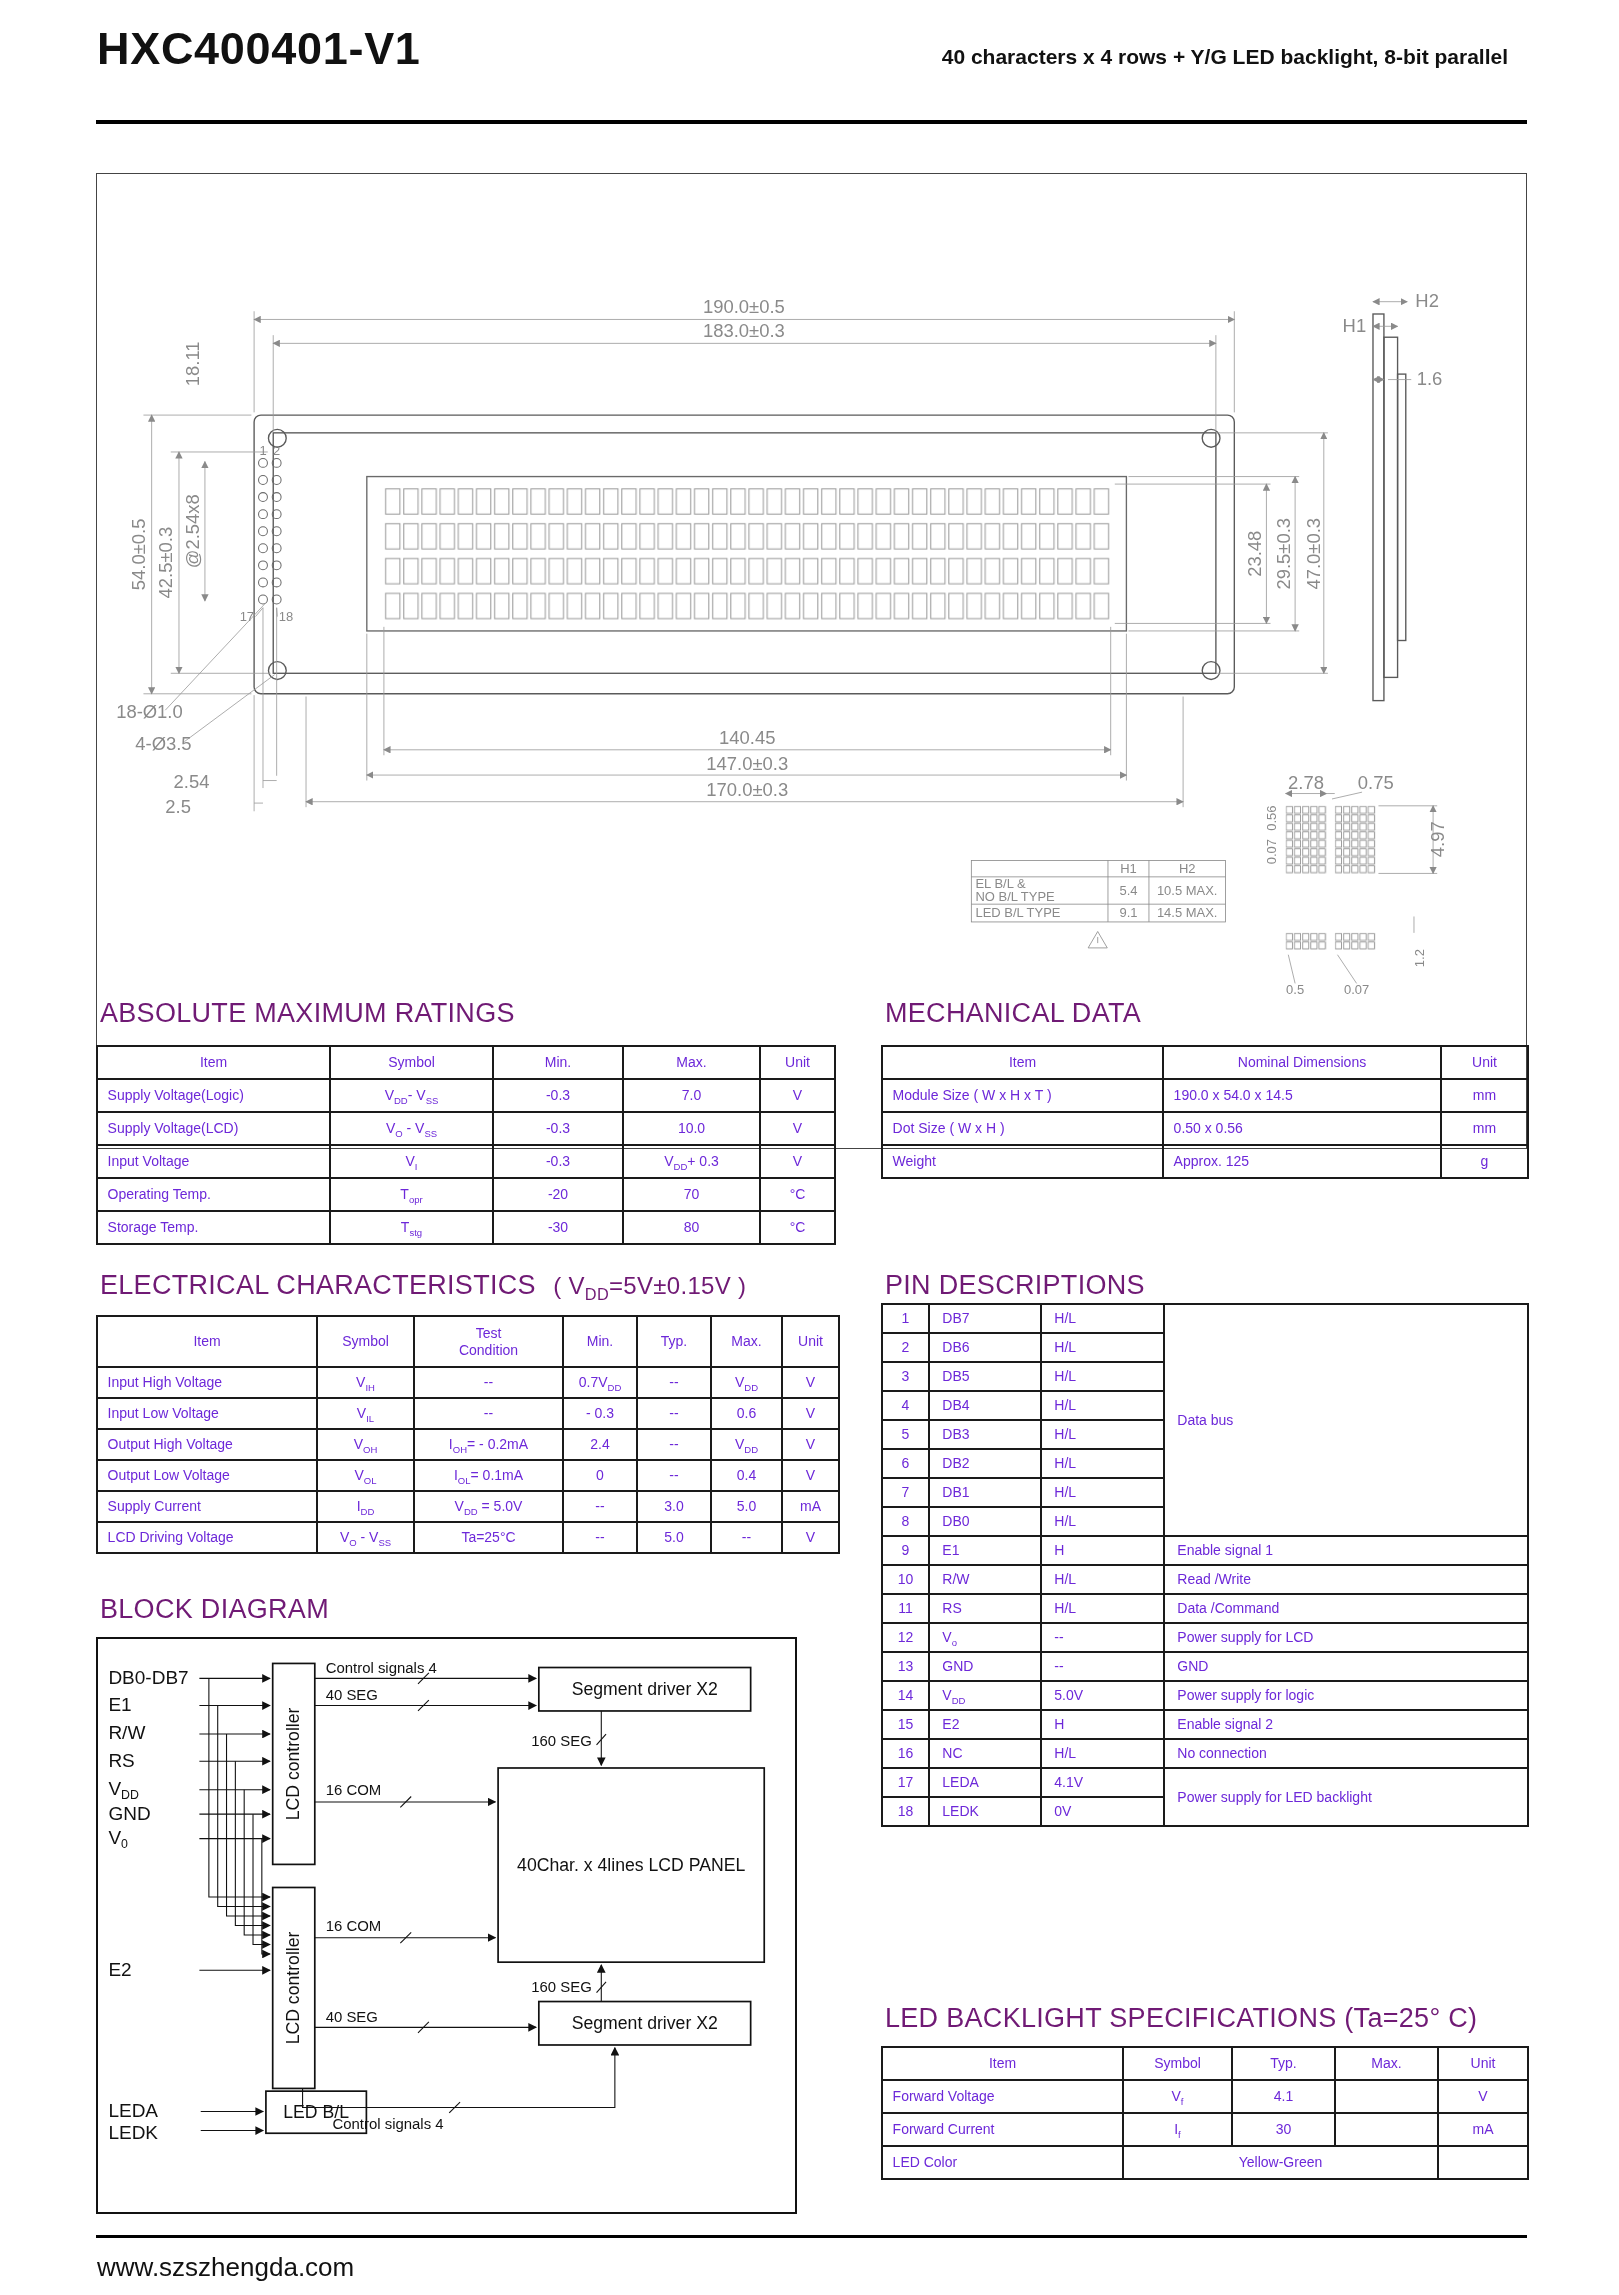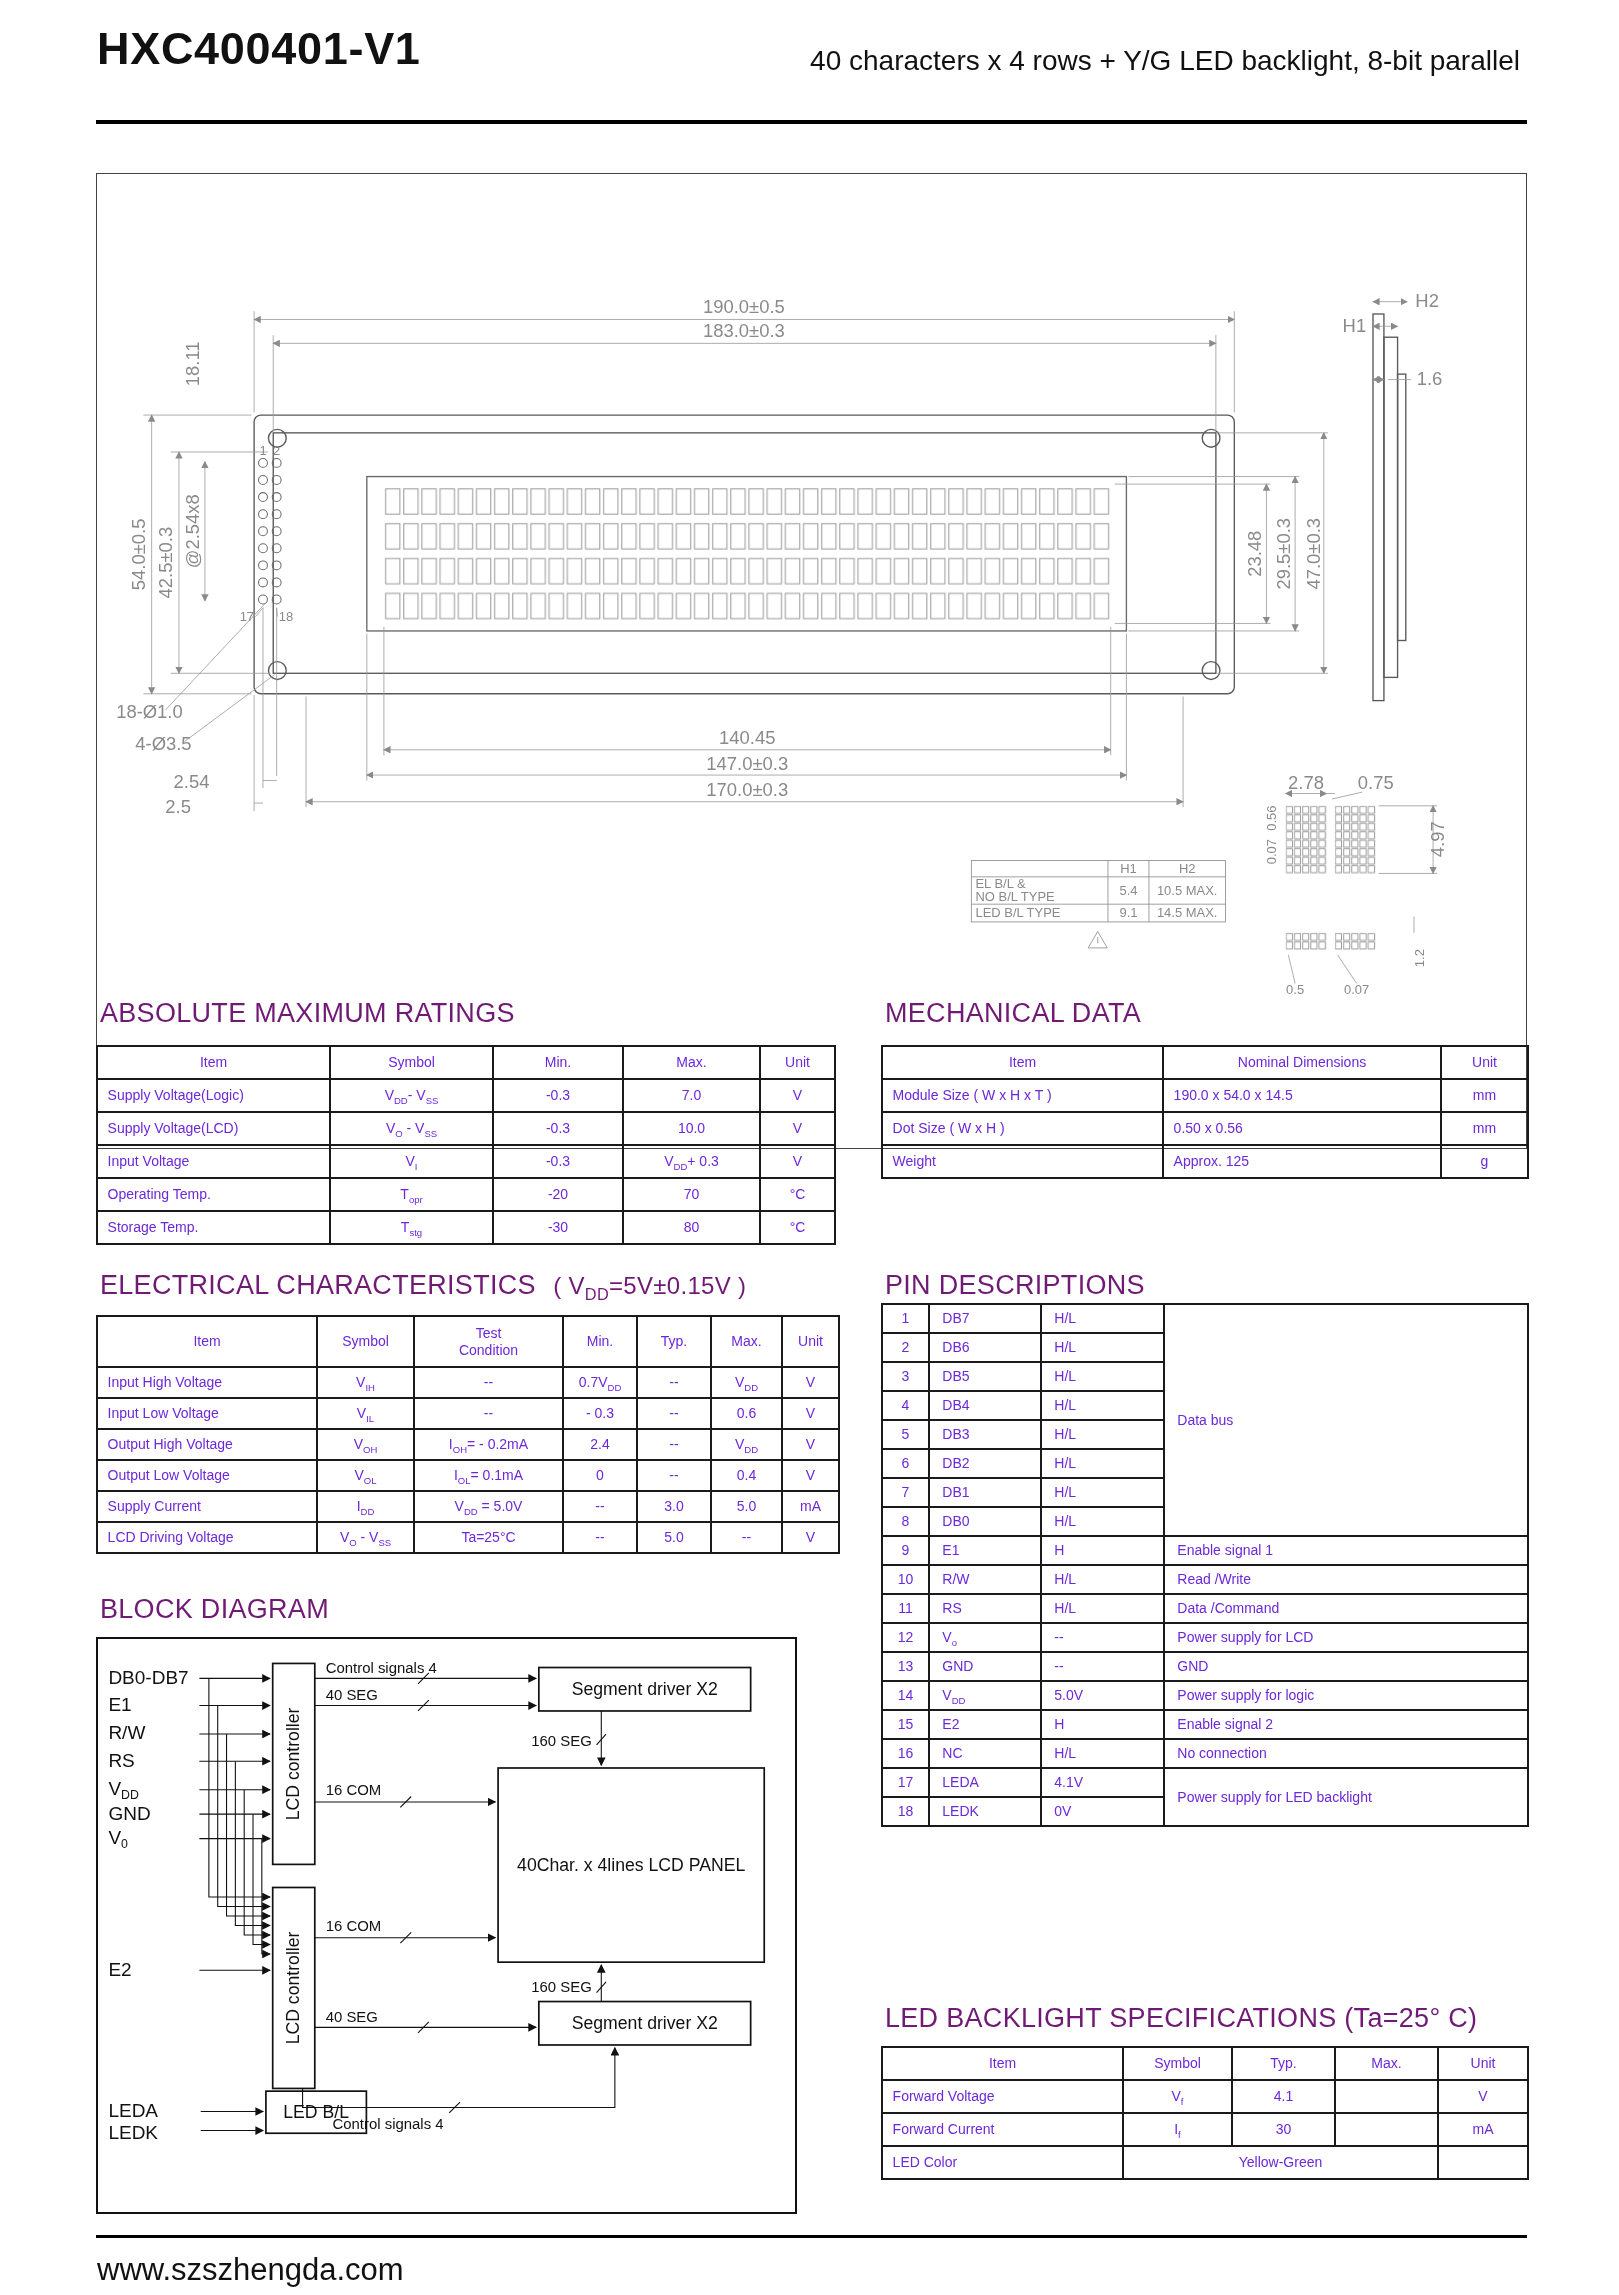--- a/index.html
+++ b/index.html
@@ -1,20 +1,20 @@
 <!DOCTYPE html>
 <html style="font-size:11px"><head>
 <meta charset="utf-8">
 <style>
   *{margin:0;padding:0;box-sizing:border-box;}
   html,body{background:#fff;}
   body{width:1620px;height:2295px;position:relative;font-family:"Liberation Sans",sans-serif;color:#111;}
   .page{position:absolute;inset:0;background:#fff;overflow:hidden;}
   .title{position:absolute;left:97px;top:23px;font-size:45px;font-weight:700;letter-spacing:0.7px;}
-  .subtitle{position:absolute;right:100px;top:45px;font-size:28px;font-weight:400;}
+  .subtitle{position:absolute;right:112px;top:45px;font-size:21px;font-weight:700;}
   .hrule{position:absolute;left:96px;width:1431px;top:120px;height:4.1px;background:#000;}
   .drawing{position:absolute;left:96px;top:173px;width:1431px;height:976px;border:1.4px solid #444;}
   .blockbox{position:absolute;left:96px;top:1637px;width:701px;height:577px;border:2.1px solid #111;}
   .drawing svg,.blockbox svg{display:block;width:100%;height:100%;}
   .sec{position:absolute;font-size:27px;color:#701a75;letter-spacing:0.3px;white-space:nowrap;}
   .sec .cond{font-size:24px;margin-left:9.6px;}
   table.tb{position:absolute;border-collapse:collapse;table-layout:fixed;font-size:14px;color:#6d28d9;}
   .tb th,.tb td{border:2.1px solid #1a1a1a;text-align:center;font-weight:400;padding:1.4px 5.5px;height:33px;white-space:pre-line;line-height:1.15;overflow:hidden;}
   .t-elec th{height:51px;}
   .t-elec td{height:31px;text-align:center;}
@@ -25,21 +25,21 @@
   td.fn{text-align:left;padding-left:12.3px;}
   sub{font-size:68%;line-height:0;}
   svg text{font-family:"Liberation Sans",sans-serif;stroke:none;}
   .dl{font-size:27px;fill:#8a8a8a;}
   .ds{font-size:19px;fill:#8a8a8a;}
   .bt{font-size:28px;fill:#111;}
   .bt2{font-size:26px;fill:#111;}
   .bl{font-size:22px;fill:#111;}
   tspan.svgsub{font-size:65%;}
   .frule{position:absolute;left:96px;width:1431px;top:2235px;height:3.4px;background:#000;}
-  .furl{position:absolute;left:97px;top:2252px;font-size:31px;}
+  .furl{position:absolute;left:97px;top:2252px;font-size:26px;}
 </style>
 </head>
 <body>
 
 <div class="page">
 
   <h1 class="title">HXC400401-V1</h1>
   <div class="subtitle">40 characters x 4 rows + Y/G LED backlight, 8-bit parallel</div>
   <div class="hrule"></div>
 

